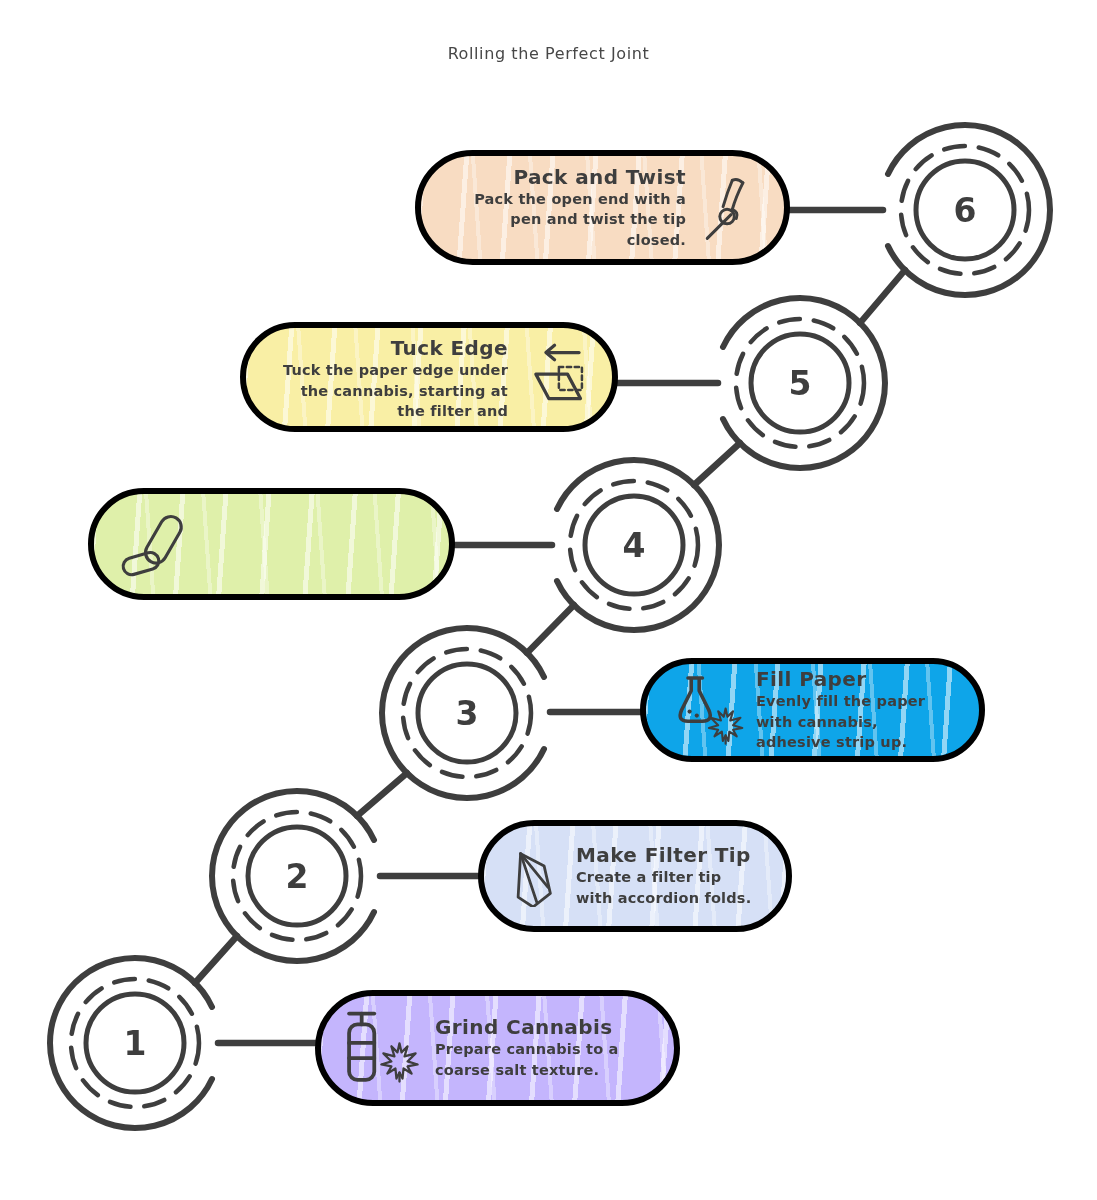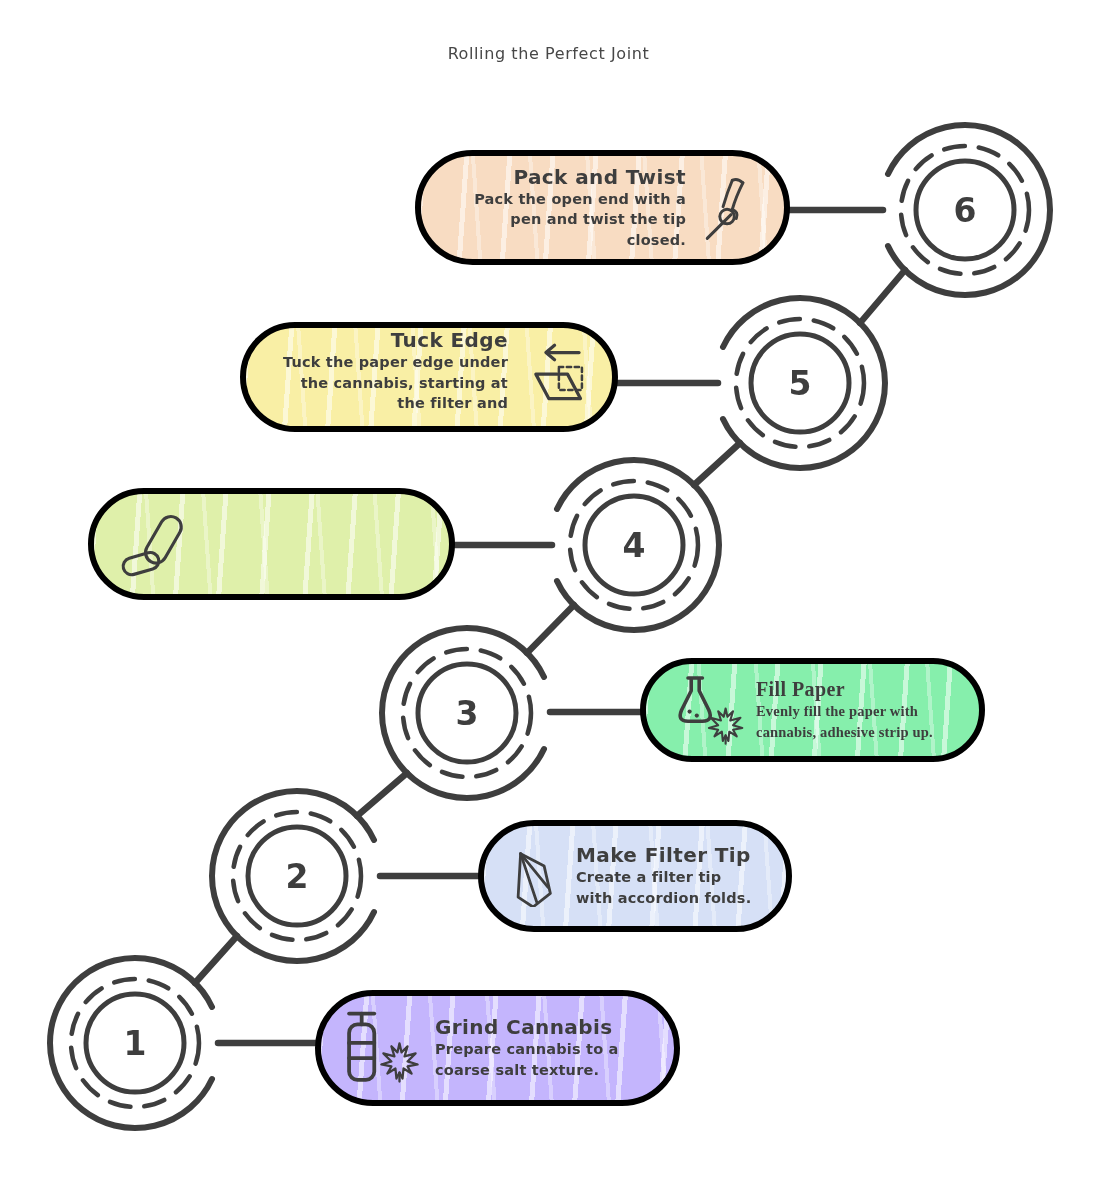--- a/index.html
+++ b/index.html
@@ -41,34 +41,34 @@
 
   
   .pill-left{padding:0 24px 0 18px;}
   .pill-left .txt{text-align:left;}
   
   .pill-right{padding:0 20px 0 26px;}
   .pill-right .txt{text-align:right;}
 
   .pill-1{left:315px;top:990px;width:365px;height:116px;background:#c4b5fd;}
   .pill-2{left:478px;top:820px;width:314px;height:112px;background:#d6e0f6;}
-  .pill-3{left:640px;top:658px;width:345px;height:104px;background:#86efac;font-family:Liberation Serif, serif;}
+  .pill-3{left:640px;top:658px;width:345px;height:104px;background:#0ea5e9;}
   .pill-4{left:88px; top:488px;width:367px;height:112px;background:#dff0aa;}
   .pill-5{left:240px;top:322px;width:378px;height:110px;background:#f9efa5;}
   .pill-6{left:415px;top:150px;width:375px;height:115px;background:#f8dcc2;}
 
   .pill-1 .icon{width:84px;height:84px;}
   .pill-2 .icon{width:62px;height:62px;}
   .pill-3 .icon{width:80px;height:80px;}
   .pill-4 .icon{width:70px;height:70px;}
   .pill-5 .icon{width:72px;height:72px;}
   .pill-6 .icon{width:66px;height:66px;}
 
   .pill-5{align-items:flex-start;}
-  .pill-5 .txt{padding-top:0;text-align:right;}
+  .pill-5 .txt{padding-top:8px;text-align:right;}
   .pill-5 .icon{align-self:center;}
 
   .node-number{
     font-family:"DejaVu Sans","Liberation Sans",sans-serif;
     font-size:33px;font-weight:bold;fill:#3e3e3e;
   }
 </style>
 </head>
 <body>
 

